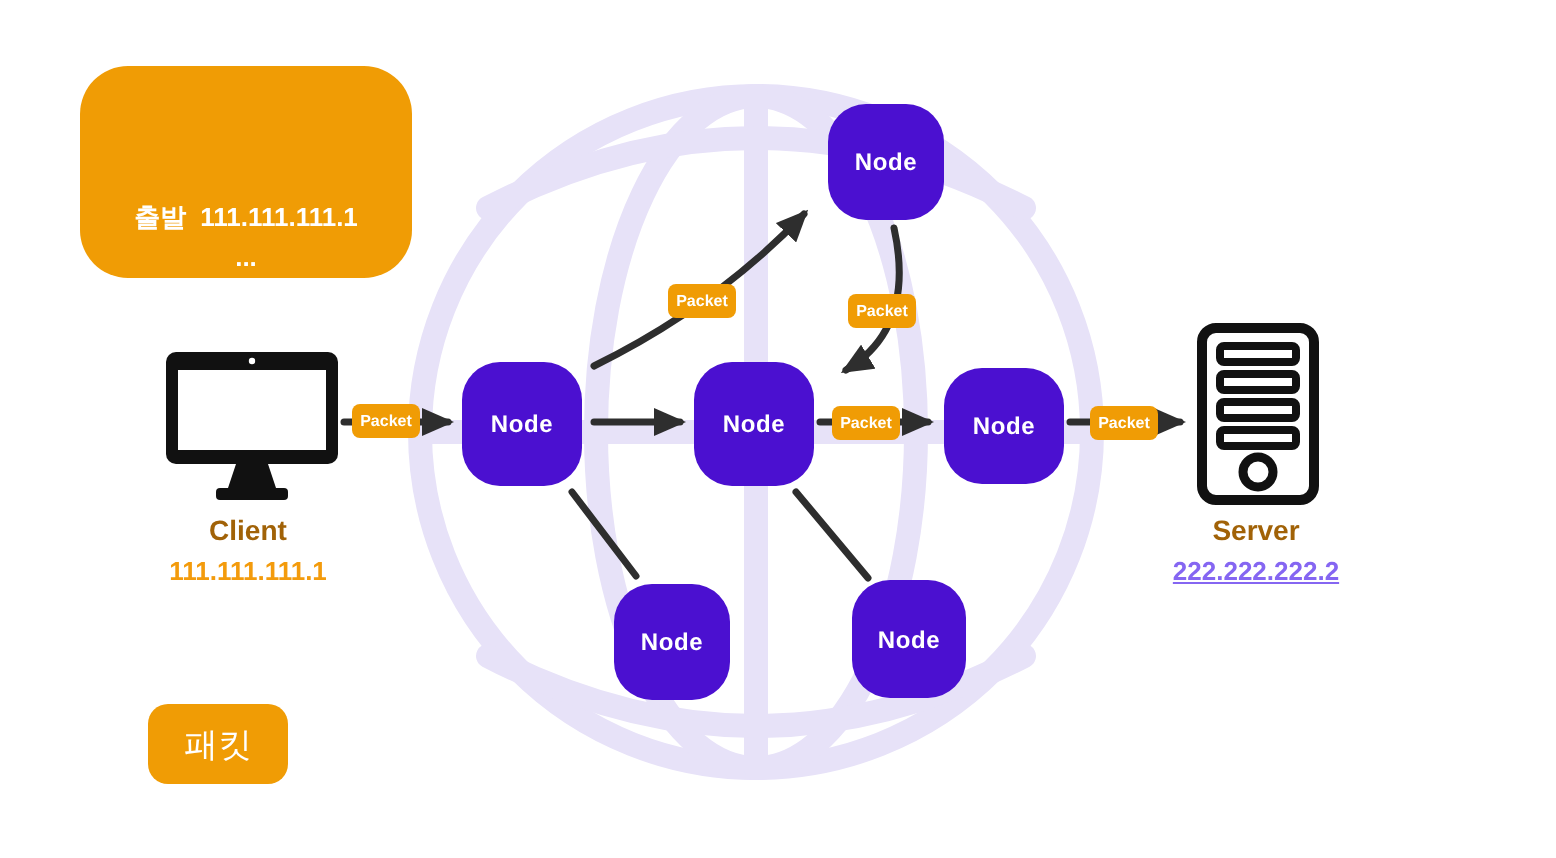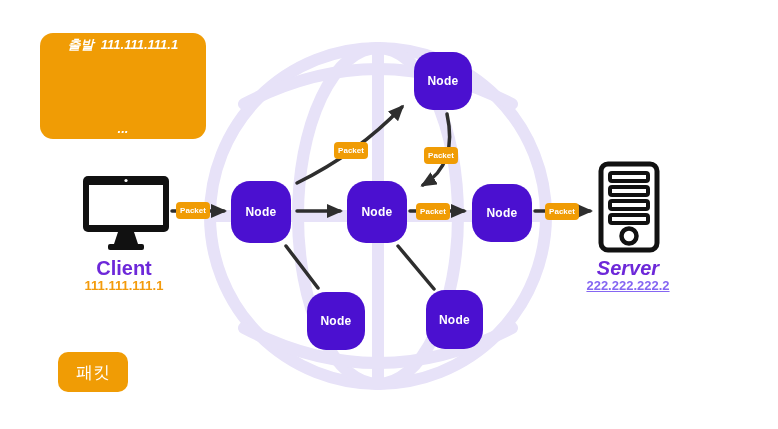--- a/index.html
+++ b/index.html
@@ -10,23 +10,23 @@
     width: 778px;
     height: 429px;
     background: #ffffff;
     overflow: hidden;
   }
   svg.layer { position: absolute; left: 0; top: 0; width: 778px; height: 429px; }
 
   
   .packet-card {
     position: absolute; left: 40px; top: 33px; width: 166px; height: 106px;
-    background: #F09C05; border-radius: 13px; color: #ffffff;
-    display: flex; flex-direction: column; justify-content: space-between; align-items: center;
-    font-size: 13px; font-weight: bold; line-height: 20px; padding-top: 2px; font-style: italic;
+    background: #F09C05; border-radius: 24px; color: #ffffff;
+    display: flex; flex-direction: column; justify-content: flex-end; align-items: center;
+    font-size: 13px; font-weight: bold; line-height: 20px; padding-top: 2px;
   }
   .packet-card .line { white-space: pre; }
   .packet-card .lbl { margin-right: 7px; }
 
   
   .node {
     position: absolute; width: 60px; height: 60px; background: #4B10D0;
     border-radius: 19px; color: #ffffff; font-size: 12px; font-weight: 600;
     display: flex; align-items: center; justify-content: center; letter-spacing: .3px;
   }
@@ -45,34 +45,34 @@
   }
   #packet-client-leg { left: 176px; top: 202px; }
   #packet-up-leg     { left: 334px; top: 142px; }
   #packet-down-leg   { left: 424px; top: 147px; }
   #packet-mid-leg    { left: 416px; top: 203px; }
   #packet-server-leg { left: 545px; top: 203px; }
 
   
   .endpoint-label {
     position: absolute; width: 110px; text-align: center;
-    font-size: 20px; font-weight: bold; color: #6d28d9;
+    font-size: 14px; font-weight: bold; color: #a16207;
   }
   .endpoint-ip {
     position: absolute; width: 130px; text-align: center;
     font-size: 13px; font-weight: bold;
   }
   #client-label { left: 69px;  top: 257px; }
   #client-ip    { left: 59px;  top: 278px; color: #F39B0C; }
-  #server-label { left: 573px; top: 257px; font-style: italic; }
+  #server-label { left: 573px; top: 257px; }
   #server-ip    { left: 563px; top: 278px; color: #8566F2; text-decoration: underline; }
 
   
   .legend-badge {
-    position: absolute; left: 58px; top: 352px; width: 70px; height: 40px;
+    position: absolute; left: 74px; top: 352px; width: 70px; height: 40px;
     background: #F09C05; border-radius: 10px; color: #ffffff; font-size: 17px;
     display: flex; align-items: center; justify-content: center;
   }
 
   .icon-wrap { position: absolute; }
   #client-icon { left: 82px; top: 175px; }
   #server-icon { left: 598px; top: 161px; }
 </style>
 </head>
 <body>

